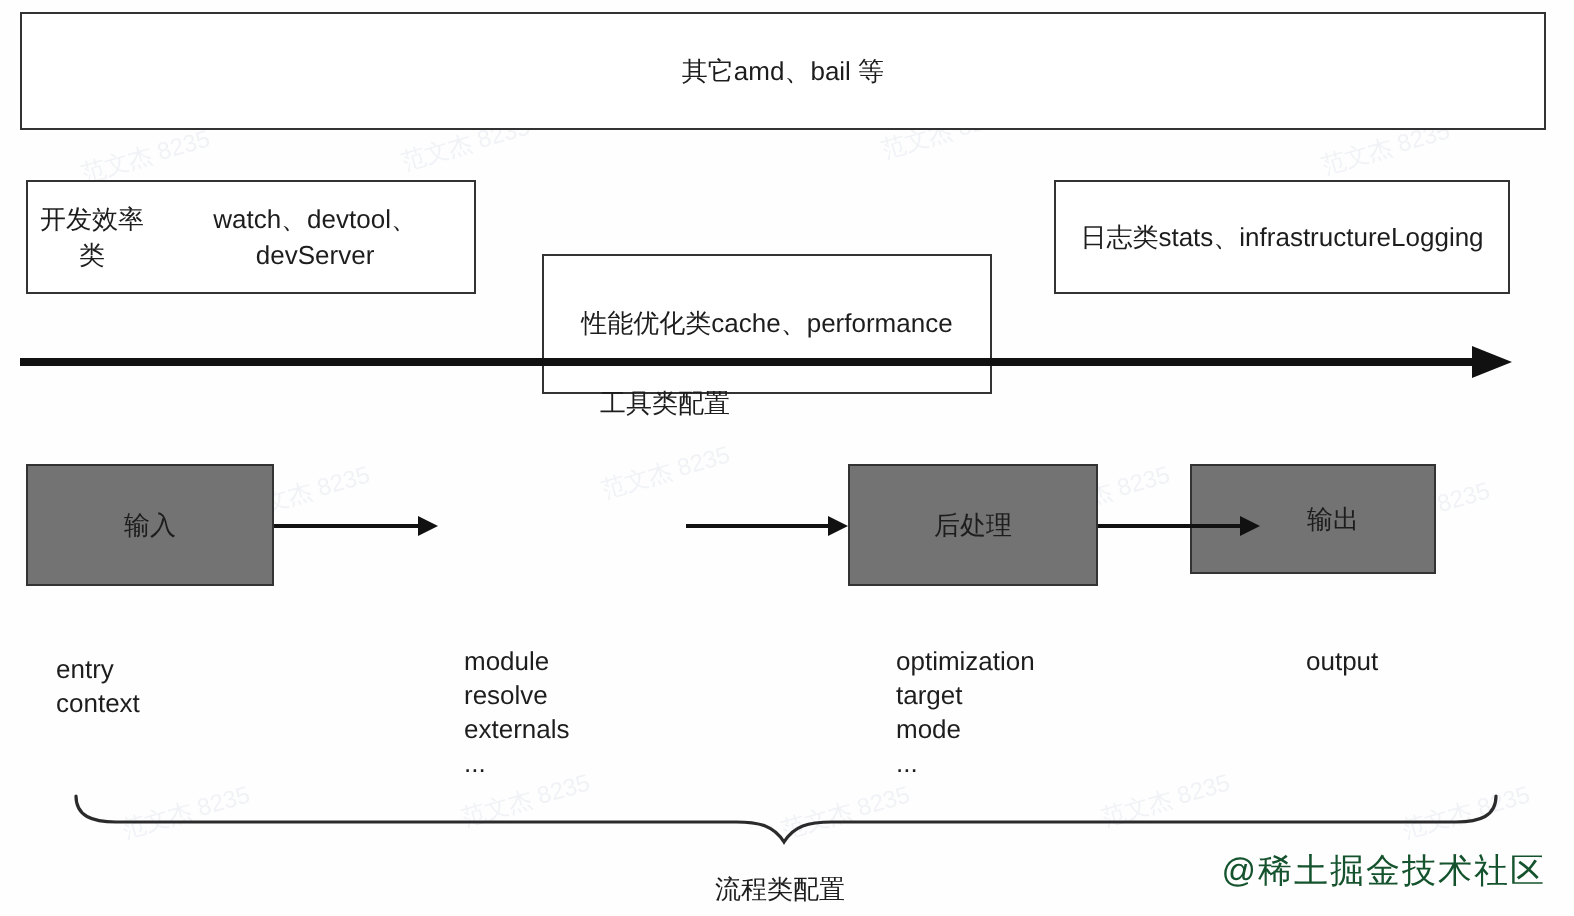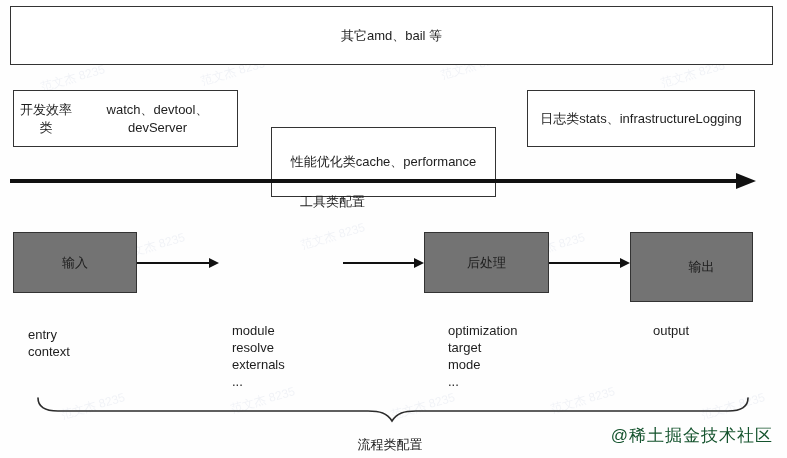--- a/index.html
+++ b/index.html
@@ -76,21 +76,21 @@
     <div class="title">日志类</div>
     <div class="subtitle">stats、infrastructureLogging</div>
   </div>
 
   <div class="big-arrow-line"></div>
   <div class="big-arrow-head"></div>
   <div class="axis-label">工具类配置</div>
 
   <div class="node" style="left:13px;top:232px;width:124px;height:61px;">输入</div>
   <div class="node" style="left:424px;top:232px;width:125px;height:61px;">后处理</div>
-  <div class="node" style="left:630px;top:232px;width:123px;height:70px;padding-left:20px;">输出</div>
+  <div class="node" style="left:595px;top:232px;width:123px;height:55px;padding-left:20px;">输出</div>
 
   <div class="conn" style="left:137px;width:72px;"></div>
   <div class="conn-head" style="left:209px;"></div>
   <div class="conn" style="left:343px;width:71px;"></div>
   <div class="conn-head" style="left:414px;"></div>
   <div class="conn" style="left:549px;width:71px;"></div>
   <div class="conn-head" style="left:620px;"></div>
 
   <div class="detail" style="left:28px;top:326px;">
     <div>entry</div>

